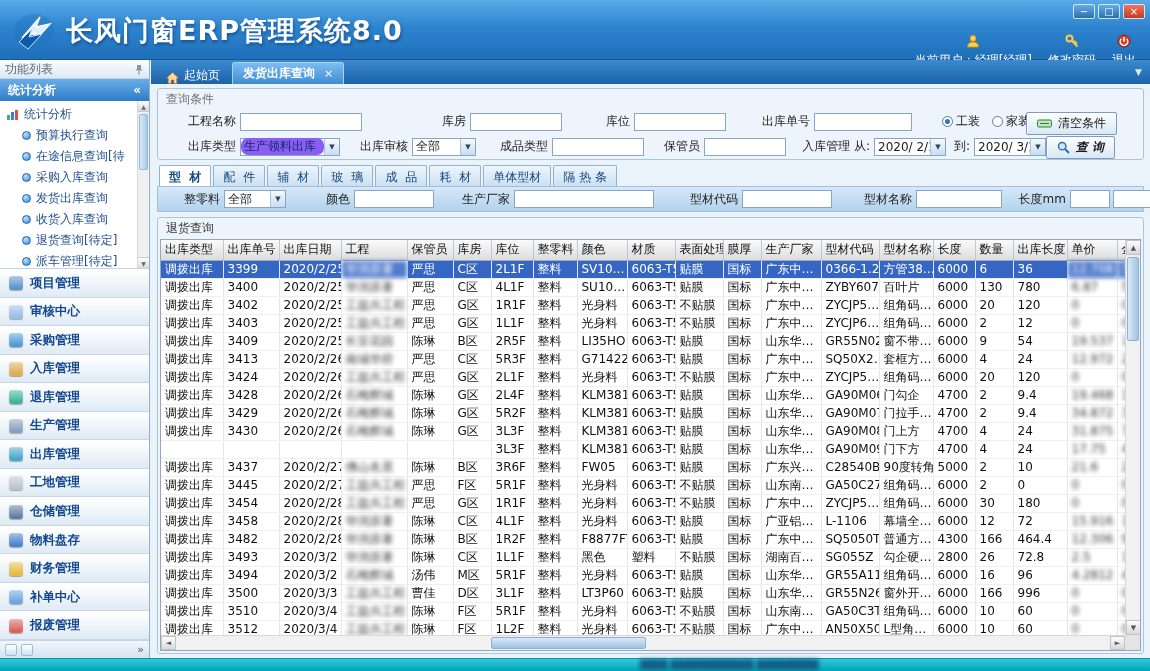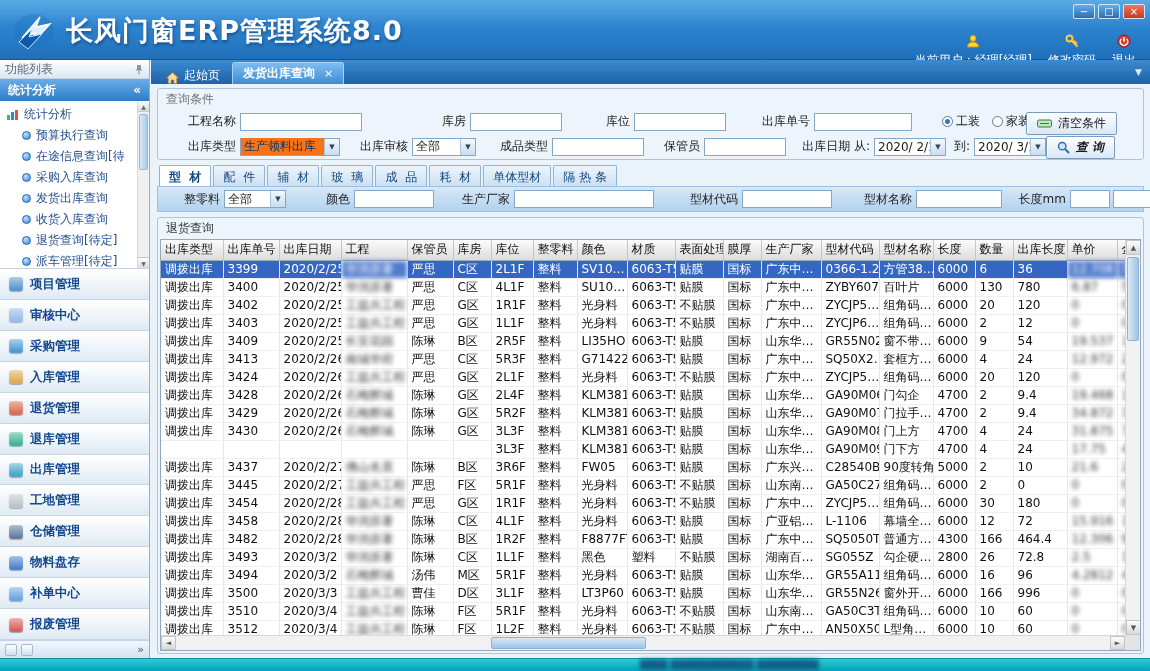--- a/index.html
+++ b/index.html
@@ -69,21 +69,21 @@
   .tab-dd{position:absolute;right:8px;top:7px;color:#D8ECFC;font-size:9px;cursor:pointer;}
 
   .content{flex:1;display:flex;flex-direction:column;padding:4px 6px 0 6px;overflow:hidden;}
   .group{flex:none;border:1px solid #A9C6DE;border-radius:3px;background:#EDF4FB;}
   .group-title{padding:2px 0 1px 8px;color:#737373;}
   .qrow{position:relative;display:flex;align-items:center;height:25px;padding-left:14px;}
   .flabel{display:inline-block;text-align:right;margin-right:4px;color:#222;white-space:nowrap;flex:none;}
   .tbox{height:18px;border:1px solid #86A7C4;background:#fff;padding:0 3px;font:inherit;flex:none;}
   .combo{height:18px;border:1px solid #86A7C4;background:#fff;display:flex;align-items:center;flex:none;cursor:default;}
   .combo .txt{flex:1;padding:0 3px;white-space:nowrap;overflow:hidden;}
-  .combo .txt.hl{background:#f97316;color:#082F5E;}
+  .combo .txt.hl{background:#8b5cf6;color:#082F5E;border-radius:7px;}
   .combo .arrow{flex:none;width:15px;align-self:stretch;display:flex;align-items:center;justify-content:center;
     font-size:7px;color:#345;background:linear-gradient(#F4F9FD,#C8DDF0);border-left:1px solid #A9C6DE;cursor:pointer;}
   .radio{flex:none;width:11px;height:11px;border-radius:50%;border:1px solid #5A7A9A;background:#fff;
     position:relative;margin-right:3px;cursor:pointer;}
   .radio.on::after{content:"";position:absolute;inset:2px;border-radius:50%;background:#2D76C8;}
   .rlabel{margin-right:12px;white-space:nowrap;}
   .btn{position:absolute;display:flex;align-items:center;gap:6px;padding:2px 10px;cursor:pointer;
     border:1px solid #7A9CC0;border-radius:2px;background:linear-gradient(#FDFEFF,#D9E7F4);
     box-shadow:inset 1px 1px 0 rgba(255,255,255,.8);white-space:nowrap;}
   .btn-clear{right:26px;top:3px;}
@@ -240,42 +240,46 @@
         </div>
         <div class="menu-item">
           <span class="mi-icon" style="background-color: rgb(63, 147, 210);"></span>
           <span>采购管理</span>
         </div>
         <div class="menu-item">
           <span class="mi-icon" style="background-color: rgb(217, 165, 69);"></span>
           <span>入库管理</span>
         </div>
         <div class="menu-item">
-          <span class="mi-icon" style="background-color: rgb(217, 96, 69);"></span>
-          <span>退货管理</span>
-        </div>
-        <div class="menu-item">
           <span class="mi-icon" style="background-color: rgb(47, 174, 143);"></span>
           <span>退库管理</span>
         </div>
         <div class="menu-item">
+          <span class="mi-icon" style="background-color: rgb(126, 152, 181);"></span>
+          <span>生产管理</span>
+        </div>
+        <div class="menu-item">
           <span class="mi-icon" style="background-color: rgb(56, 160, 200);"></span>
           <span>出库管理</span>
         </div>
         <div class="menu-item">
           <span class="mi-icon" style="background-color: rgb(184, 190, 198);"></span>
           <span>工地管理</span>
         </div>
         <div class="menu-item">
           <span class="mi-icon" style="background-color: rgb(84, 114, 155);"></span>
           <span>仓储管理</span>
         </div>
         <div class="menu-item">
           <span class="mi-icon" style="background-color: rgb(60, 120, 200);"></span>
           <span>物料盘存</span>
+        </div>
+        <div class="menu-item">
+          <span class="mi-icon" style="background-color: rgb(226, 182, 46);"></span>
+          <span>财务管理</span>
         </div>
         <div class="menu-item">
           <span class="mi-icon" style="background-color: rgb(94, 159, 224);"></span>
           <span>补单中心</span>
         </div>
         <div class="menu-item">
           <span class="mi-icon" style="background-color: rgb(212, 85, 78);"></span>
           <span>报废管理</span>
         </div>
       </div>
@@ -336,21 +340,21 @@
           </span>
           <span class="flabel" style="width:68px">出库审核</span>
           <span class="combo" style="width:64px">
             <span class="txt">全部</span>
             <span class="arrow">▼</span>
           </span>
           <span class="flabel" style="width:72px">成品类型</span>
           <input class="tbox" style="width: 92px;">
           <span class="flabel" style="width:56px">保管员</span>
           <input class="tbox" style="width: 82px;">
-          <span class="flabel" style="width:84px">出库日期  从:</span>
+          <span class="flabel" style="width:84px">入库管理  从:</span>
           <span class="combo" style="width:72px">
             <span class="txt">2020/ 2/16</span>
             <span class="arrow">▼</span>
           </span>
           <span class="flabel" style="width:24px">到:</span>
           <span class="combo" style="width:72px">
             <span class="txt">2020/ 3/16</span>
             <span class="arrow">▼</span>
           </span>
           <span class="btn btn-search">

